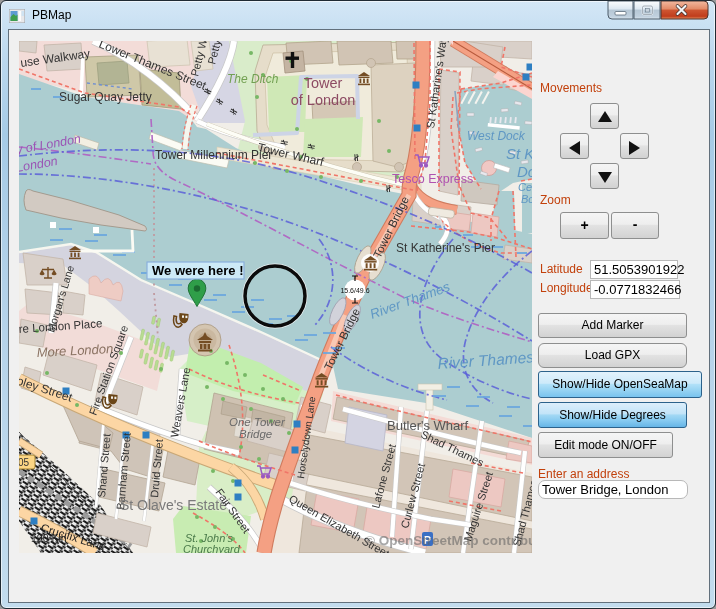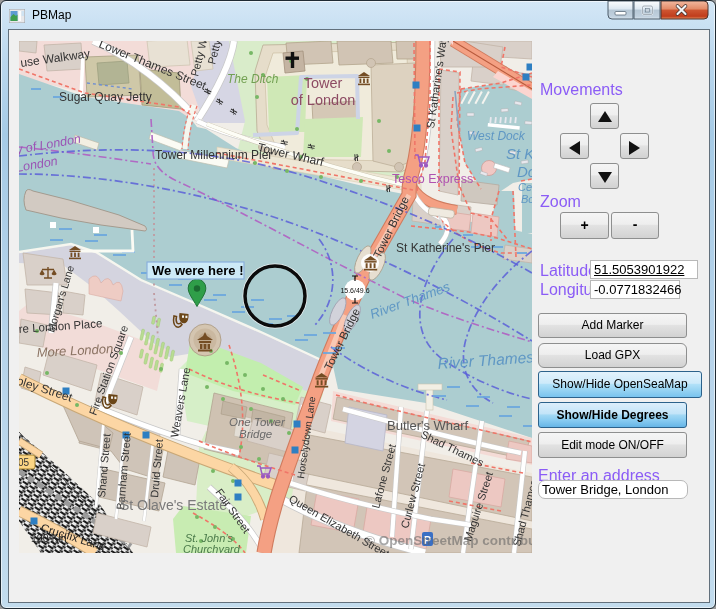--- a/index.html
+++ b/index.html
@@ -1,16 +1,16 @@
 <!DOCTYPE html>
 <html><head><meta charset="utf-8"><style>
 html,body{margin:0;padding:0;width:716px;height:609px;overflow:hidden;background:#9a9a9a;font-family:"Liberation Sans",sans-serif;}
 #win{position:absolute;left:0;top:0;width:714px;height:607px;border:1px solid #1f2a33;border-radius:6px;background:linear-gradient(180deg,#d4e7f6 0%,#bad7ee 10%,#a6cbe6 22%,#b6d3ea 55%,#c2dcee 100%);box-shadow:inset 0 0 0 1px rgba(255,255,255,.6);}
 #client{position:absolute;left:7px;top:28px;width:700px;height:572px;background:#f0f0f0;border:1px solid #62707c;}
-.lbl{position:absolute;font-size:16px;color:#8b5cf6;}
+.lbl{position:absolute;font-size:12px;color:#c2410c;}
 .btn{position:absolute;border:1px solid #8e8f8f;border-radius:3px;background:linear-gradient(180deg,#f5f5f5 0%,#eeeeee 45%,#e2e2e2 50%,#d2d2d2 100%);font-size:12px;color:#000;text-align:center;box-sizing:border-box;}
 .btnblue{position:absolute;border:1px solid #2c628b;border-radius:3px;background:linear-gradient(180deg,#e2f2fc 0%,#cdeafa 45%,#b0e0f8 50%,#94d2f2 75%,#79c3ee 100%);font-size:12px;color:#000;text-align:center;box-sizing:border-box;}
 .inp{position:absolute;border:1px solid #b8b8b8;background:#fff;font-size:13px;color:#000;box-sizing:border-box;padding:1px 3px;}
 .tri{display:inline-block;width:0;height:0;}
 </style></head><body>
 <div id="win">
 
  <svg style="position:absolute;left:8px;top:8px" width="16" height="14" viewBox="0 0 16 14">
    <rect x="0" y="0" width="16" height="14" fill="#e8e8ea" stroke="#9aa0a6"></rect>
    <rect x="1.5" y="2" width="7" height="10" fill="#5d9bd3"></rect>
@@ -551,24 +551,24 @@
 
   <div class="lbl" style="left:531px;top:51px;">Movements</div>
   <div class="btn" style="left:581px;top:73px;width:29px;height:26px;"><span class="tri" style="margin-top:7px;border-left:7px solid transparent;border-right:7px solid transparent;border-bottom:11px solid #111;"></span></div>
   <div class="btn" style="left:551px;top:103px;width:29px;height:26px;"><span class="tri" style="margin-top:7px;border-top:7px solid transparent;border-bottom:7px solid transparent;border-right:11px solid #111;"></span></div>
   <div class="btn" style="left:611px;top:103px;width:29px;height:26px;"><span class="tri" style="margin-top:7px;border-top:7px solid transparent;border-bottom:7px solid transparent;border-left:11px solid #111;"></span></div>
   <div class="btn" style="left:581px;top:133px;width:29px;height:26px;"><span class="tri" style="margin-top:8px;border-left:7px solid transparent;border-right:7px solid transparent;border-top:11px solid #111;"></span></div>
   <div class="lbl" style="left:531px;top:163px;">Zoom</div>
   <div class="btn" style="left:551px;top:182px;width:49px;height:27px;font-weight:bold;font-size:14px;line-height:25px;">+</div>
   <div class="btn" style="left:602px;top:182px;width:48px;height:27px;font-weight:bold;font-size:14px;line-height:23px;">-</div>
   <div class="lbl" style="left:531px;top:232px;">Latitude</div>
-  <div class="inp" style="left:581px;top:230px;width:108px;height:19px;text-decoration:underline;">51.5053901922</div>
+  <div class="inp" style="left:581px;top:230px;width:88px;height:19px;">51.5053901922</div>
   <div class="lbl" style="left:531px;top:251px;">Longitude</div>
   <div class="inp" style="left:581px;top:250px;width:90px;height:19px;">-0.0771832466</div>
   <div class="btn" style="left:529px;top:283px;width:149px;height:25px;line-height:23px;">Add Marker</div>
   <div class="btn" style="left:529px;top:313px;width:149px;height:25px;line-height:23px;border-radius:6px;">Load GPX</div>
   <div class="btnblue" style="left:529px;top:341px;width:164px;height:27px;line-height:25px;">Show/Hide OpenSeaMap</div>
-  <div class="btnblue" style="left:529px;top:372px;width:149px;height:26px;line-height:24px;background:linear-gradient(180deg,#dceefb 0%,#c2e4f8 45%,#a2d8f4 50%,#85c9f0 75%,#66b5e6 100%);font-weight:bold;">Show/Hide Degrees</div>
-  <div class="btn" style="left:529px;top:402px;width:149px;height:26px;line-height:24px;">Edit mode ON/OFF</div>
+  <div class="btnblue" style="left:529px;top:372px;width:149px;height:26px;line-height:24px;background:linear-gradient(180deg,#dceefb 0%,#c2e4f8 45%,#a2d8f4 50%,#85c9f0 75%,#66b5e6 100%);">Show/Hide Degrees</div>
+  <div class="btn" style="left:529px;top:402px;width:135px;height:26px;line-height:24px;">Edit mode ON/OFF</div>
   <div class="lbl" style="left:529px;top:437px;">Enter an address</div>
   <div class="inp" style="left:529px;top:450px;width:150px;height:19px;border-radius:7px;">Tower Bridge, London</div>
  </div>
 </div>
 
 </body></html>

